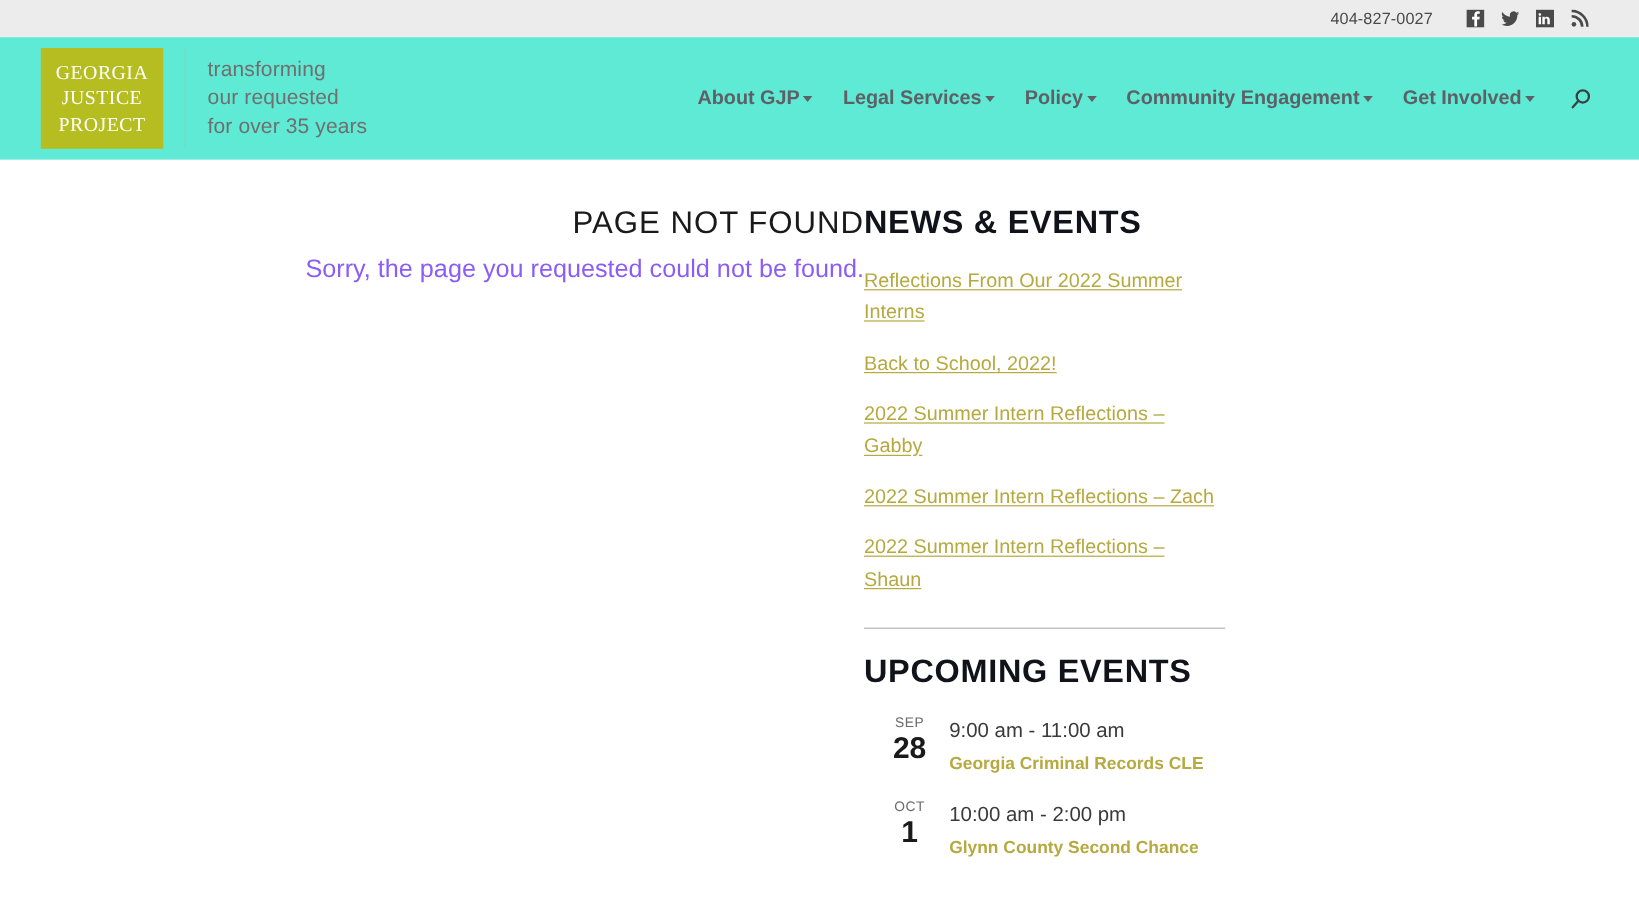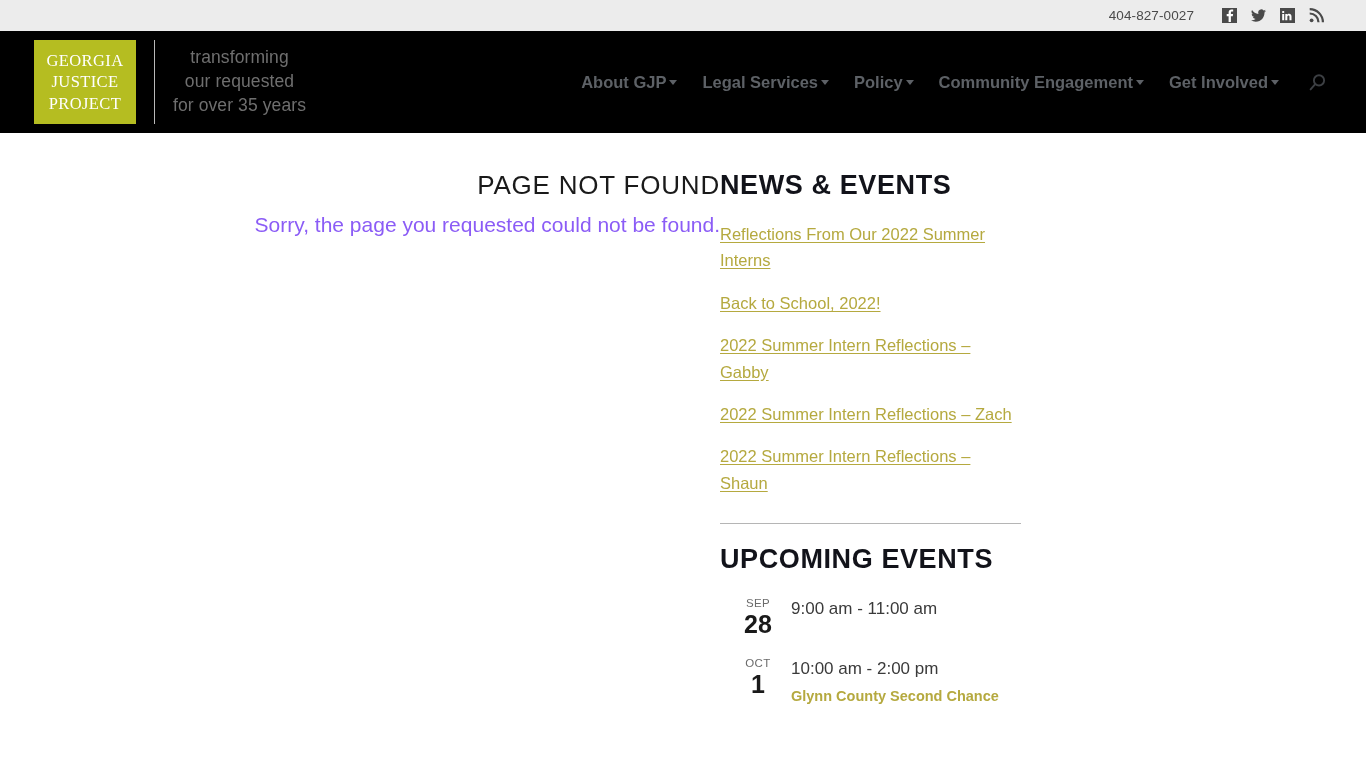--- a/index.html
+++ b/index.html
@@ -32,21 +32,21 @@
   .social-icon {
     width: 15px; height: 15px;
     display: flex; align-items: center; justify-content: center;
     color: #4a4a4a;
   }
   .social-icon svg { display: block; }
 
   
   .header {
     height: 102px;
-    background: #000000;
+    background: #5eead4;
     display: flex;
     align-items: center;
     position: relative;
   }
   .brand {
     display: flex;
     align-items: center;
     margin-left: 34px;
   }
   .logo-mark {
@@ -69,21 +69,20 @@
   .brand-divider {
     width: 1px;
     height: 84px;
     background: #b9b9b9;
     margin: 0 18px 0 18px;
   }
   .tagline {
     display: flex;
     flex-direction: column;
     justify-content: center;
-    text-align: center;
   }
   .tagline span {
     font-size: 17.5px;
     line-height: 1.36;
     color: #6f6f6f;
     letter-spacing: 0.1px;
   }
 
   
   .nav {
@@ -334,20 +333,21 @@
     <section>
       <h2 class="widget-title upcoming-title">Upcoming Events</h2>
 
       <div class="event">
         <div class="event-date">
           <span class="event-month">SEP</span>
           <span class="event-day">28</span>
         </div>
         <div class="event-info">
           <span class="event-time">9:00 am - 11:00 am</span>
+          <a class="event-name">Georgia Criminal Records CLE</a>
         </div>
       </div>
 
       <div class="event">
         <div class="event-date">
           <span class="event-month">OCT</span>
           <span class="event-day">1</span>
         </div>
         <div class="event-info">
           <span class="event-time">10:00 am - 2:00 pm</span>

